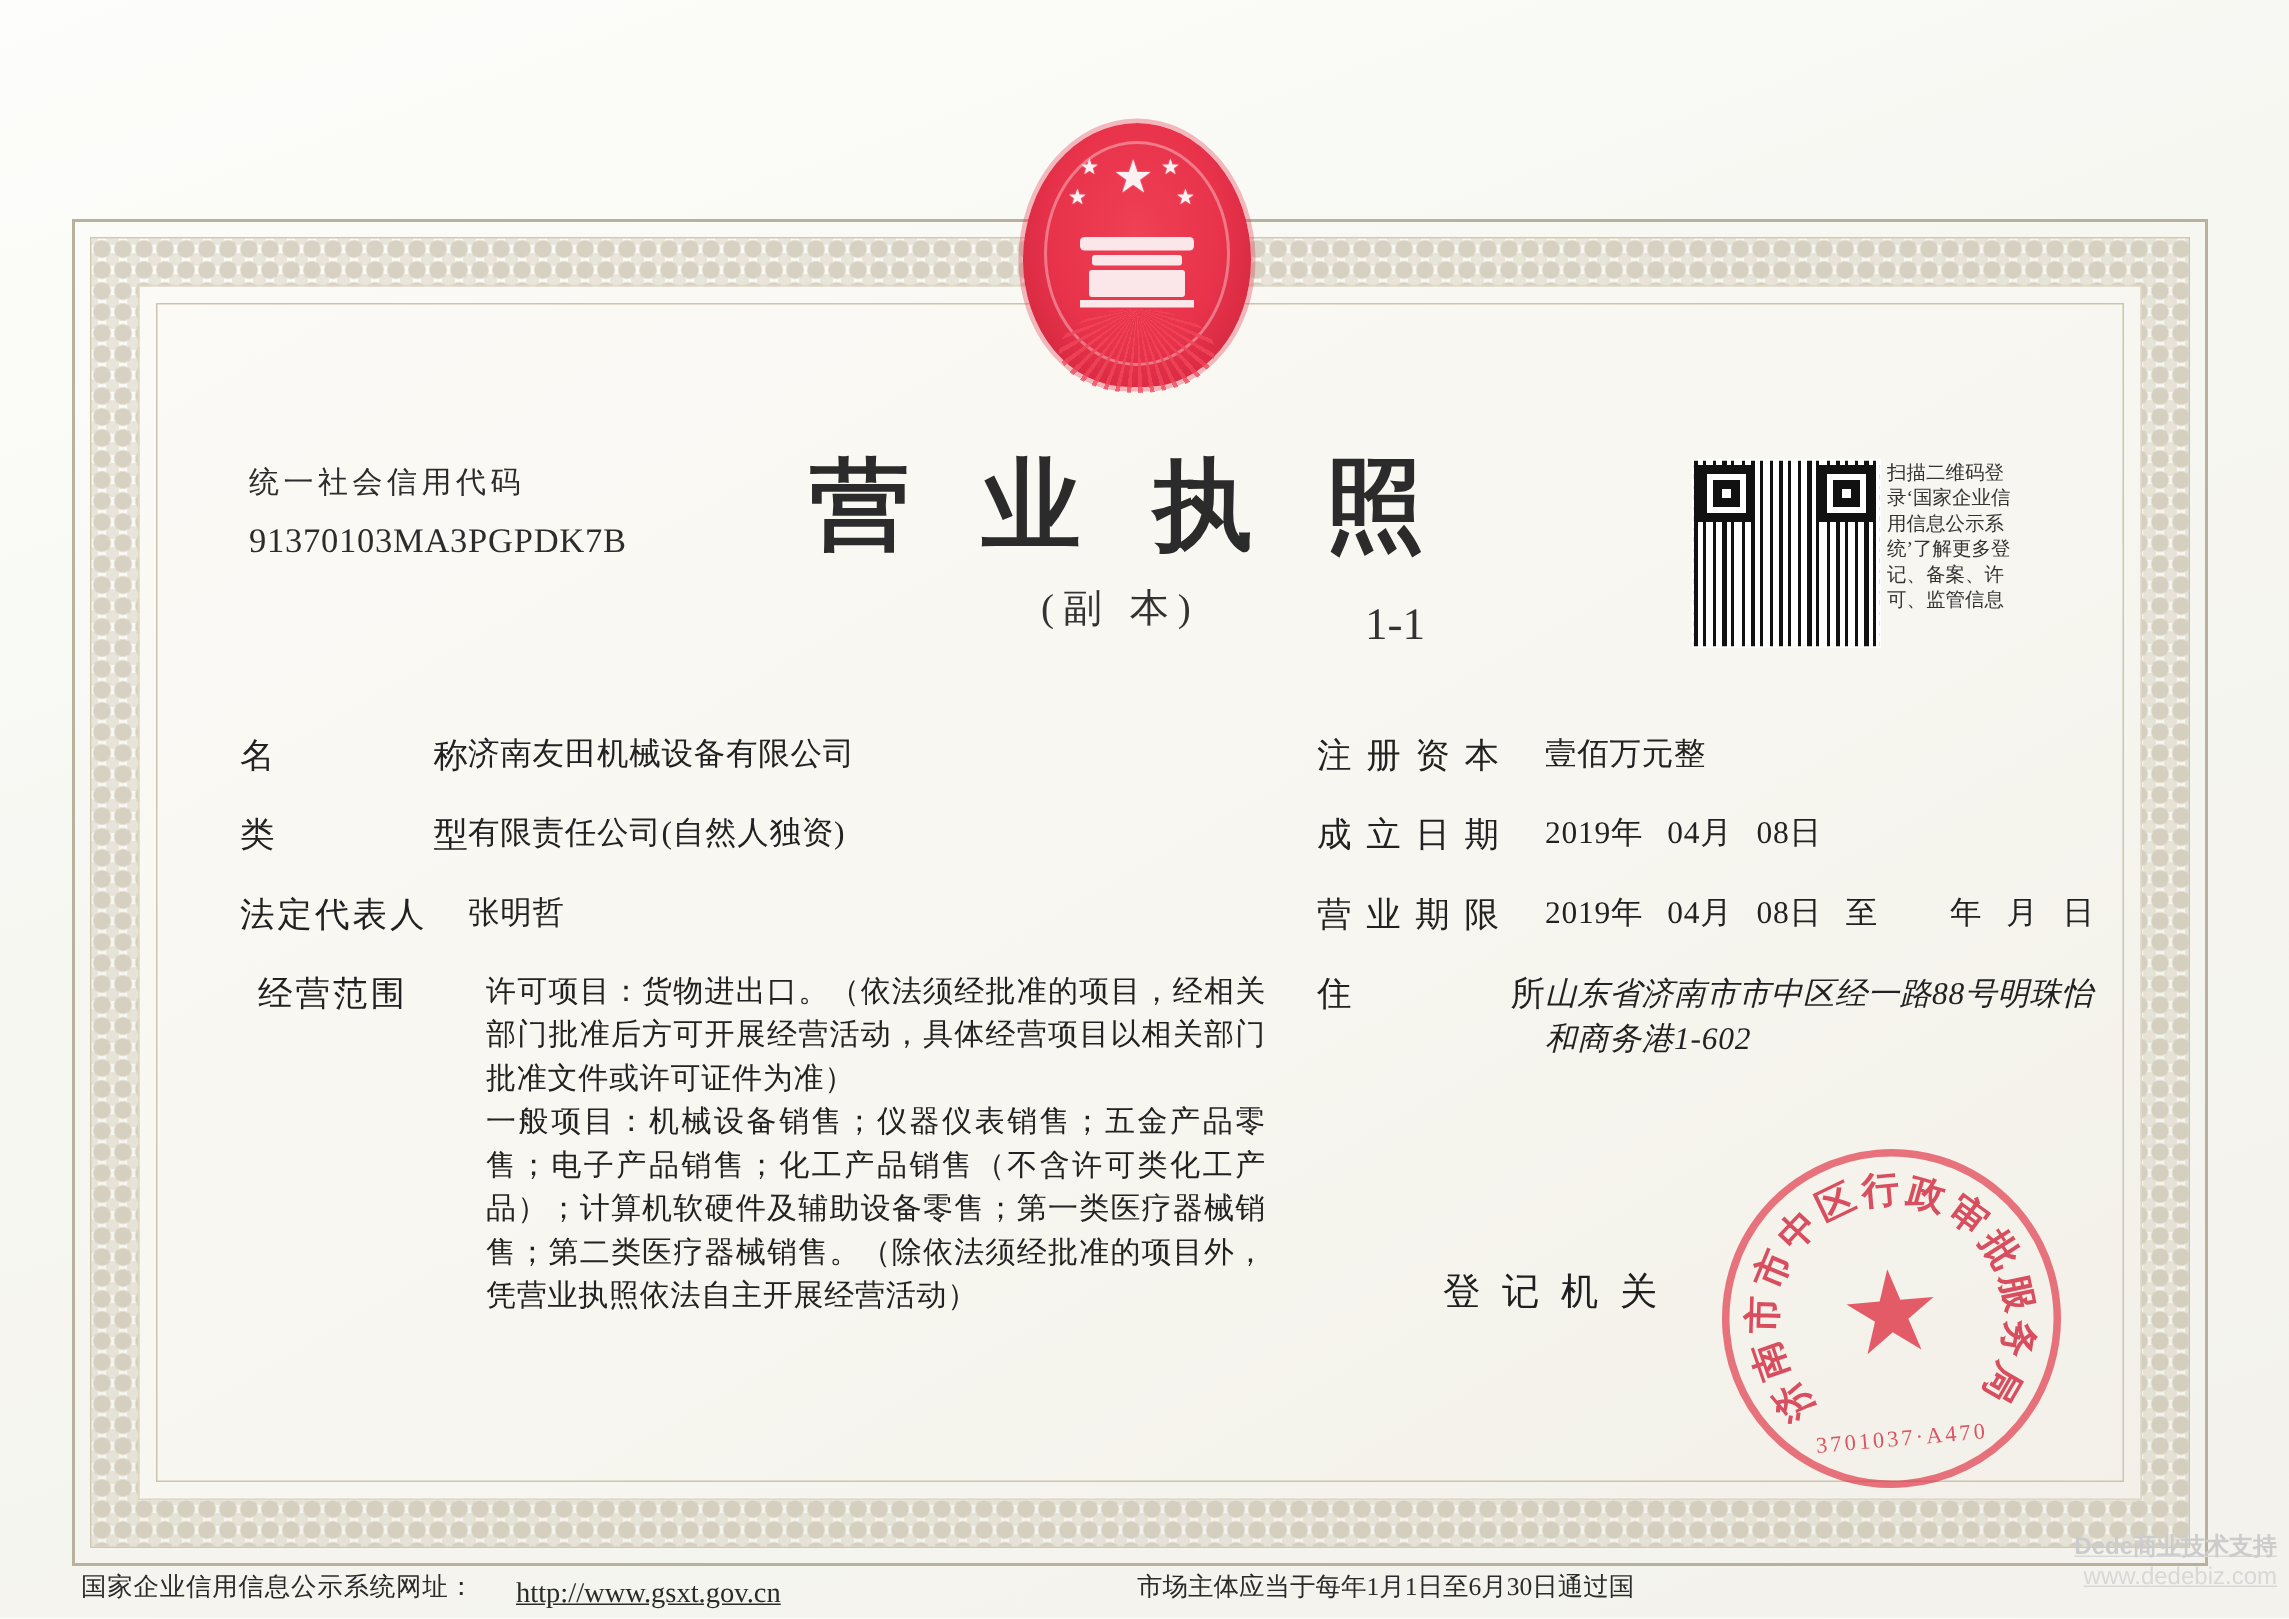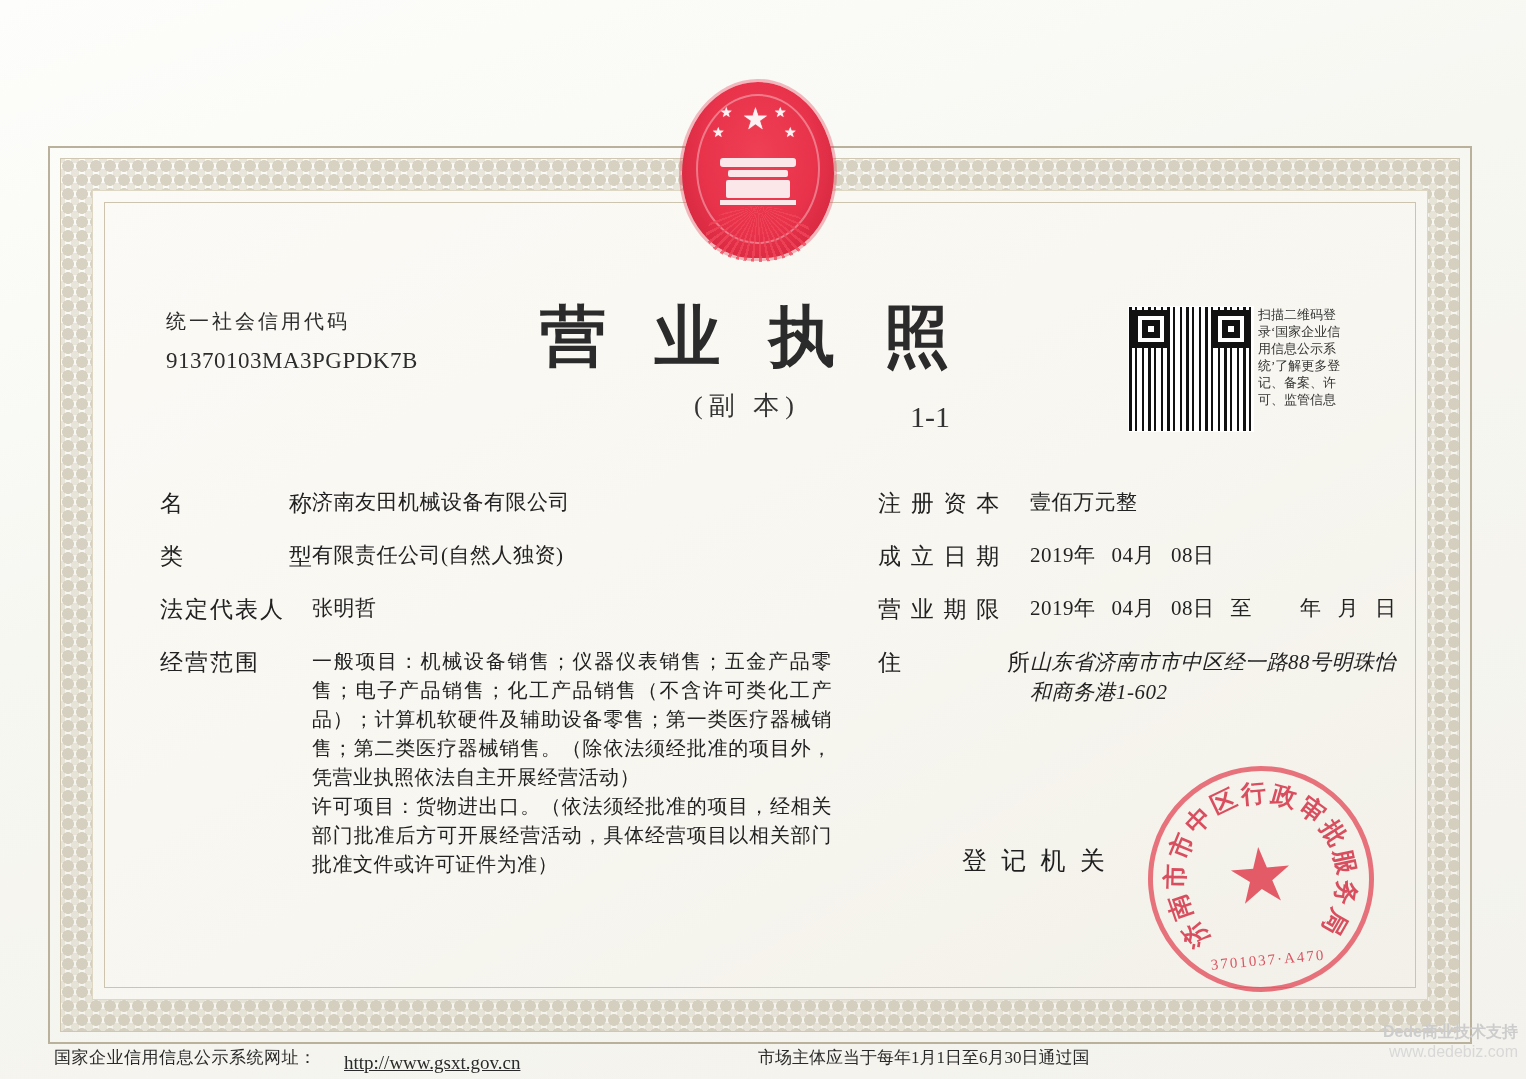--- a/index.html
+++ b/index.html
@@ -251,21 +251,21 @@
     justify-content: space-between;
     letter-spacing: 0;
   }
   .row .lbl.tight { letter-spacing: 2px; display: block; }
   .row .val {
     font-size: 21px;
     color: #222;
     line-height: 28px;
     letter-spacing: 0.5px;
   }
-  .row.scope { margin-bottom: 0; }
+  .row.scope { margin-bottom: 0; margin-left: 12px; }
   .scope .val {
     width: 520px;
     font-size: 20px;
     line-height: 29px;
     text-align: justify;
   }
   .scope .val p { margin: 0; }
   .date-line {
     display: flex;
     font-size: 20px;
@@ -372,20 +372,21 @@
   }
   .wm-brand {
     position: absolute;
     right: 8px;
     top: 1022px;
     text-align: right;
     color: #d8d8d8;
     font-size: 16px;
     line-height: 20px;
     font-family: "Liberation Sans", sans-serif;
+    text-decoration: underline;
   }
   .wm-brand b { color: #cccccc; font-weight: bold; }
 </style>
 </head>
 <body>
 
 <div class="page">
 
   <div class="watermark wm1">SCHOOL</div>
   <div class="watermark wm2">学 校 管 理</div>
@@ -444,22 +445,22 @@
     </div>
 
     <div class="row">
       <div class="lbl tight">法定代表人</div>
       <div class="val">张明哲</div>
     </div>
 
     <div class="row scope">
       <div class="lbl tight">经营范围</div>
       <div class="val">
+        <p>许可项目：货物进出口。（依法须经批准的项目，经相关部门批准后方可开展经营活动，具体经营项目以相关部门批准文件或许可证件为准）</p>
         <p>一般项目：机械设备销售；仪器仪表销售；五金产品零售；电子产品销售；化工产品销售（不含许可类化工产品）；计算机软硬件及辅助设备零售；第一类医疗器械销售；第二类医疗器械销售。（除依法须经批准的项目外，凭营业执照依法自主开展经营活动）</p>
-        <p>许可项目：货物进出口。（依法须经批准的项目，经相关部门批准后方可开展经营活动，具体经营项目以相关部门批准文件或许可证件为准）</p>
       </div>
     </div>
   </div>
 
   <div class="fields-right">
 
     <div class="row">
       <div class="lbl tight">注 册 资 本</div>
       <div class="val">壹佰万元整</div>
     </div>

